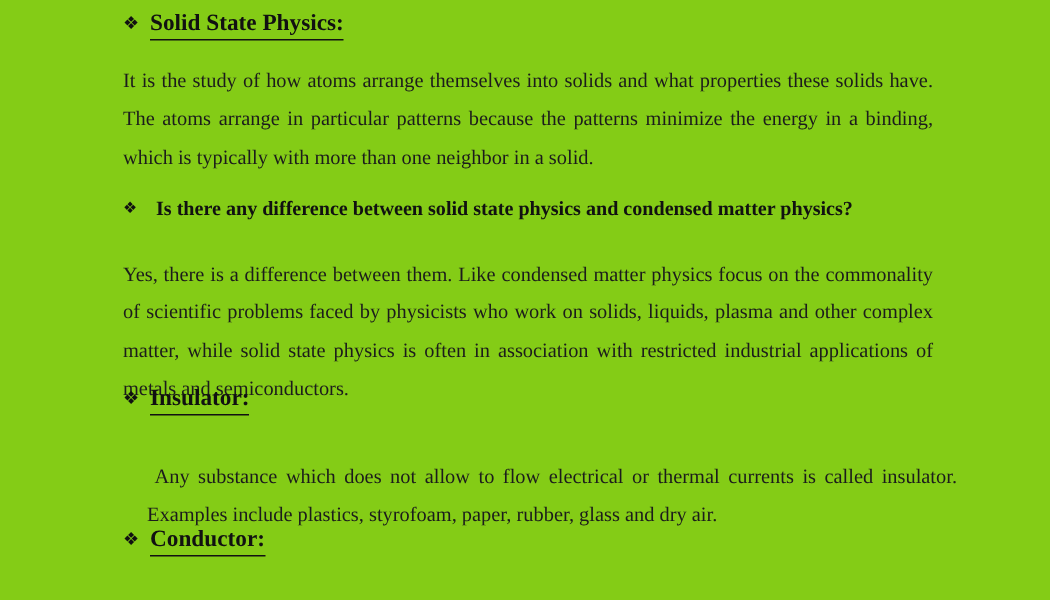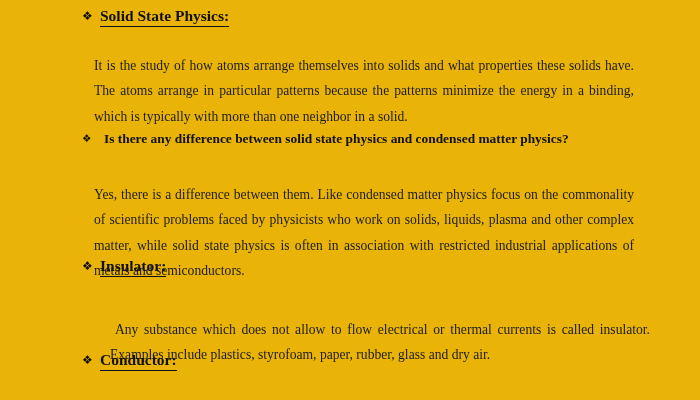--- a/index.html
+++ b/index.html
@@ -14,21 +14,21 @@
     overflow: hidden;
     font-family: "Liberation Serif", "DejaVu Serif", serif;
     color: #1c1c1c;
     -webkit-font-smoothing: antialiased;
   }
 
   .page {
     position: relative;
     width: 700px;
     height: 400px;
-    background: #eab308;
+    background: #84cc16;
     box-sizing: border-box;
   }
 
   .content {
     position: absolute;
     left: 82px;
     top: 0;
     width: 540px;
   }
 
@@ -78,21 +78,21 @@
     font-size: 10.5px;
   }
 
   
   .para {
     font-size: 13.6px;
     line-height: 25.4px;
     text-align: justify;
     text-justify: inter-word;
     color: #1c1c1c;
-    margin: 12px;
+    margin: 0;
   }
 
   
   .sp-h1     { position: absolute; top: 6px;   left: 0; }
   .sp-p1     { position: absolute; top: 41px;  left: 0; width: 540px; }
   .sp-h2     { position: absolute; top: 129px; left: 0; }
   .sp-p2     { position: absolute; top: 170px; left: 0; width: 540px; }
   .sp-h3     { position: absolute; top: 256px; left: 0; }
   .sp-p3     { position: absolute; top: 305px; left: 16px; width: 540px; }
   .sp-h4     { position: absolute; top: 350px; left: 0; }

